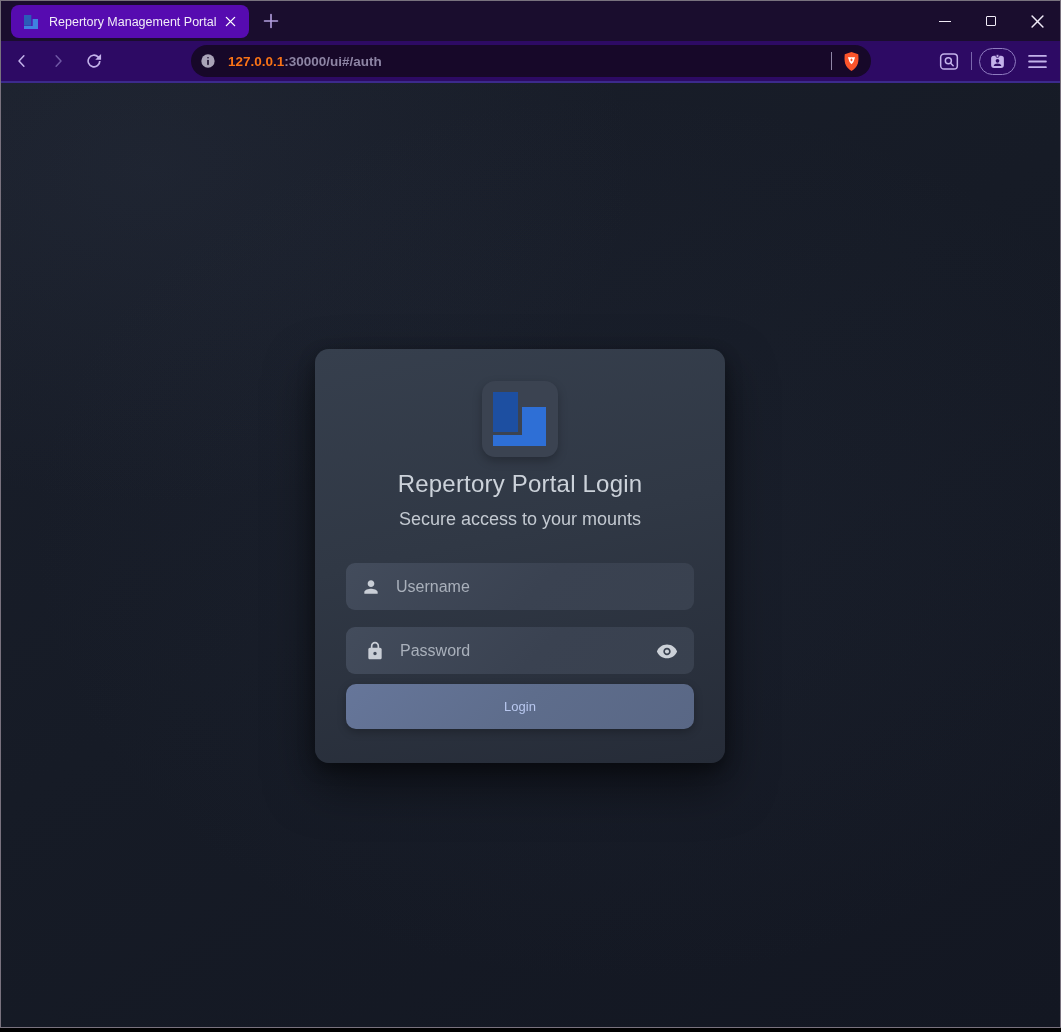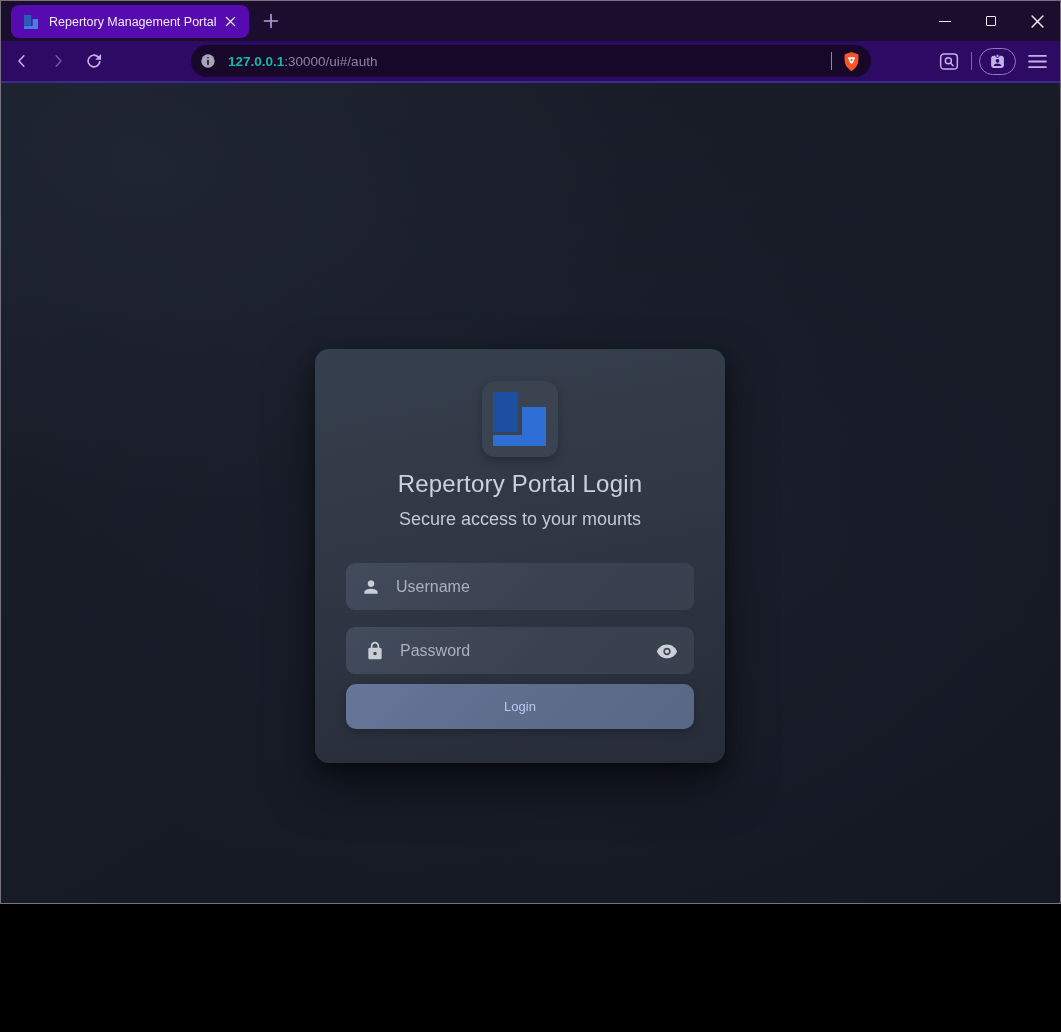--- a/index.html
+++ b/index.html
@@ -1,20 +1,20 @@
 <!DOCTYPE html>
 <html><head>
 <meta charset="utf-8">
 <style>
   * { margin:0; padding:0; box-sizing:border-box; }
   html,body { width:1061px; height:1032px; background:#000; }
   body { font-family:"Liberation Sans", sans-serif; }
 
   .window {
-    position:relative; width:1061px; height:904px;
+    position:relative; width:1061px; height:1028px;
     border:1px solid #79727e; overflow:hidden; background:#151a25;
   }
 
   
   .tabbar {
     position:relative; height:40px; background:#1a0d2e;
   }
   .tab {
     position:absolute; left:10px; top:4px; width:238px; height:33px;
     background:#560bb0; border-radius:8px;
@@ -50,22 +50,22 @@
     width:30px; height:30px; display:flex; align-items:center; justify-content:center;
     margin-left:6px; border-radius:6px; cursor:pointer;
   }
   .nav-icon.disabled { cursor:default; }
   .urlbar {
     position:absolute; left:190px; top:4px; width:680px; height:32px;
     background:#170829; border-radius:16px;
     display:flex; align-items:center; padding:0 10px 0 9px; cursor:text;
   }
   .url-text { margin-left:12px; font-size:13.5px; flex:1; white-space:nowrap; }
-  .url-host { color:#14b8a6; font-weight:bold; }
-  .url-path { color:#8d84a4; }
+  .url-host { color:#f97316; font-weight:bold; }
+  .url-path { color:#8d84a4;font-weight:bold; }
   .url-sep { width:1px; height:18px; background:#8f86a6; margin:0 10px 0 4px; }
   .navbar-right { position:absolute; right:8px; top:0; height:40px; display:flex; align-items:center; }
   .toolbar-sep { width:1.5px; height:18px; background:#7a66ad; margin:0 7px; }
   .profile-pill {
     width:37px; height:27px; border:1.5px solid #8f7cc0; border-radius:13.5px;
     display:flex; align-items:center; justify-content:center; cursor:pointer;
   }
   .accent-line { height:2px; background:#3c2a8c; }
 
   

